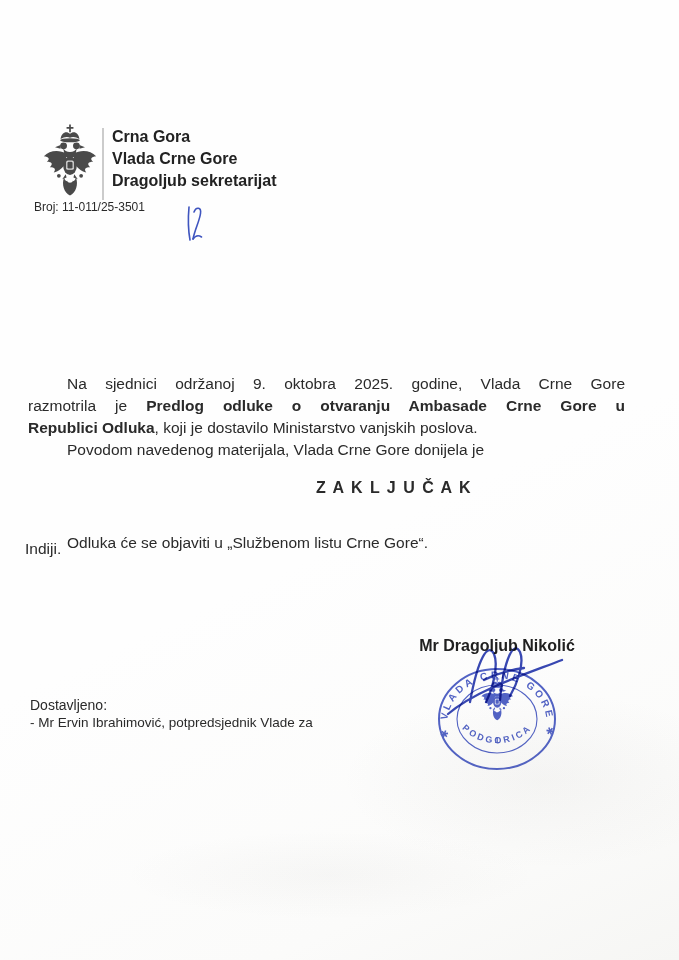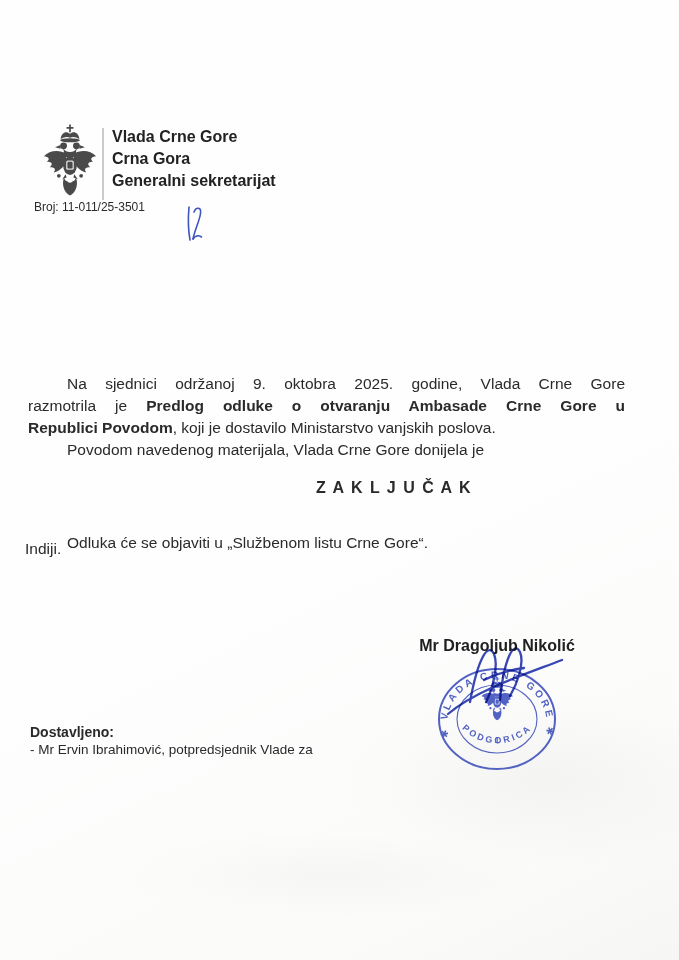--- a/index.html
+++ b/index.html
@@ -21,21 +21,21 @@
   
   .body-line{left:28px;width:597px;font-size:15.5px;line-height:22px;}
   .indent{text-indent:39px;}
   .stretch{text-align:justify;text-align-last:justify;}
   .heading{left:244px;top:479px;width:300px;text-align:center;font-weight:700;font-size:16px;letter-spacing:1.5px;}
   .p3{line-height:21px;}
   
   .sig-block{left:367px;top:635px;width:260px;text-align:center;font-weight:700;font-size:16px;line-height:21.5px;color:#202020;}
   
   .dist-block{left:30px;top:696px;font-size:13.5px;line-height:18px;}
-  .dist-label{font-weight:700;font-size:14px;margin-top:27px;}
+  .dist-label{font-weight:400;font-size:14px;}
   .dist-line2{padding-left:6px;}
   
   .stamp-svg{left:434px;top:662px;mix-blend-mode:multiply;opacity:.92;}
   .sig-svg{left:438px;top:628px;mix-blend-mode:multiply;}
   .pen-mark{left:182px;top:204px;mix-blend-mode:multiply;}
   .scan-shade{right:0;bottom:90px;width:340px;height:180px;
     background:radial-gradient(ellipse at 60% 50%,rgba(125,122,115,.06),rgba(125,122,115,0) 70%);}
   .scan-shade2{left:120px;bottom:40px;width:420px;height:90px;
     background:radial-gradient(ellipse at 50% 50%,rgba(125,122,115,.045),rgba(125,122,115,0) 70%);}
 </style>
@@ -68,37 +68,37 @@
   </defs>
 </svg>
 
 <div class="page">
 
   <svg class="abs" style="left:40px;top:124px;color:#4a4a4a" width="60" height="78" viewBox="0 0 70 90">
     <use href="#mne-eagle"></use>
   </svg>
   <div class="abs header-rule"></div>
   <div class="abs org-block">
+    <div>Crna Gora</div>
     <div>Vlada Crne Gore</div>
-    <div>Crna Gora</div>
-    <div>Generalni sekretarijat</div>
+    <div>Dragoljub sekretarijat</div>
   </div>
 
   <div class="abs ref-number">Broj: 11-011/25-3501</div>
   <svg class="abs pen-mark" width="28" height="40" viewBox="0 0 28 40">
     <g fill="none" stroke="#3f55c0" stroke-width="1.6" stroke-linecap="round">
       <path d="M7,3 C6,14 6,25 8,36"></path>
       <path d="M12,8 C14,2.5 19.5,3 18.5,9.5 C17.5,17 13,25 11,35"></path>
       <path d="M11,35 C13.5,31.5 16.5,31 19.5,33"></path>
     </g>
   </svg>
 
   <div class="abs body-line indent stretch" style="top:373px">Na sjednici održanoj 9. oktobra 2025. godine, Vlada Crne Gore</div>
   <div class="abs body-line stretch" style="top:395px"><span>razmotrila je</span> <b>Predlog odluke o otvaranju Ambasade Crne Gore u</b></div>
-  <div class="abs body-line" style="top:417px"><b>Republici Povodom</b><span>, koji je dostavilo Ministarstvo vanjskih poslova.</span></div>
+  <div class="abs body-line" style="top:417px"><b>Republici Odluka</b><span>, koji je dostavilo Ministarstvo vanjskih poslova.</span></div>
 
   <div class="abs heading">Z A K L J U Č A K</div>
 
   <div class="abs body-line indent" style="top:439px">Povodom navedenog materijala, Vlada Crne Gore donijela je</div>
 
   <div class="abs body-line p3" style="top:538px;left:25px">Indiji.</div>
 
   <div class="abs body-line indent" style="top:532px">Odluka će se objaviti u „Službenom listu Crne Gore“.</div>
 
   <div class="abs sig-block">

